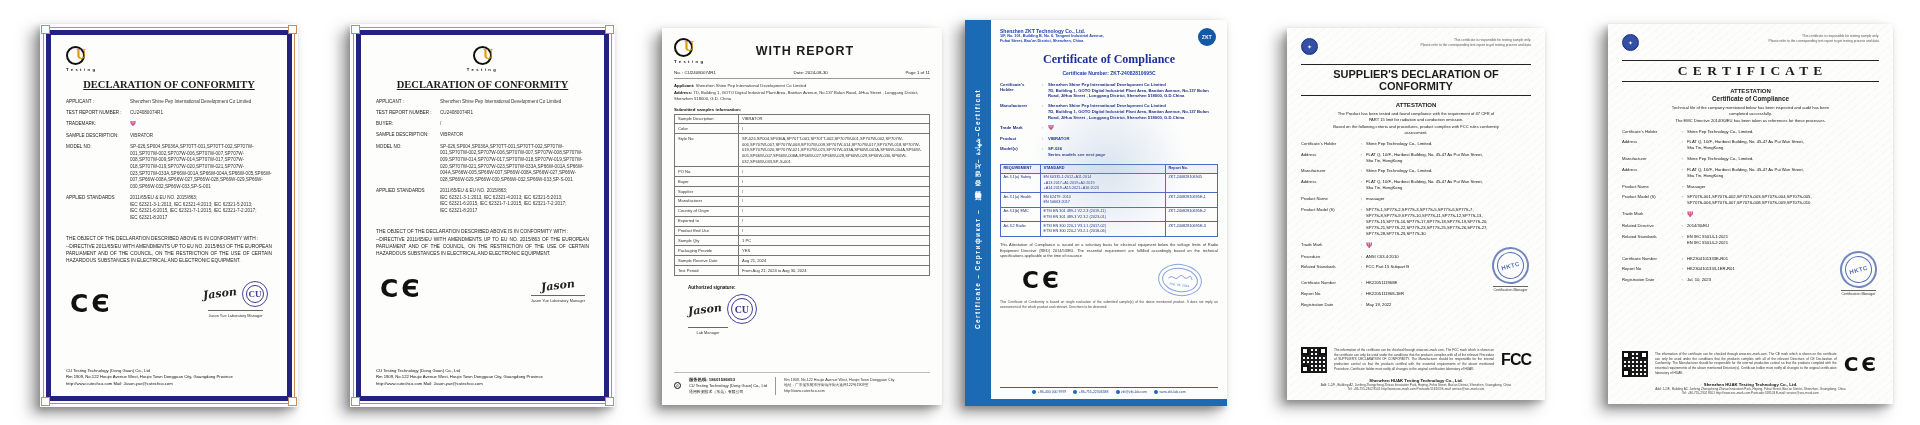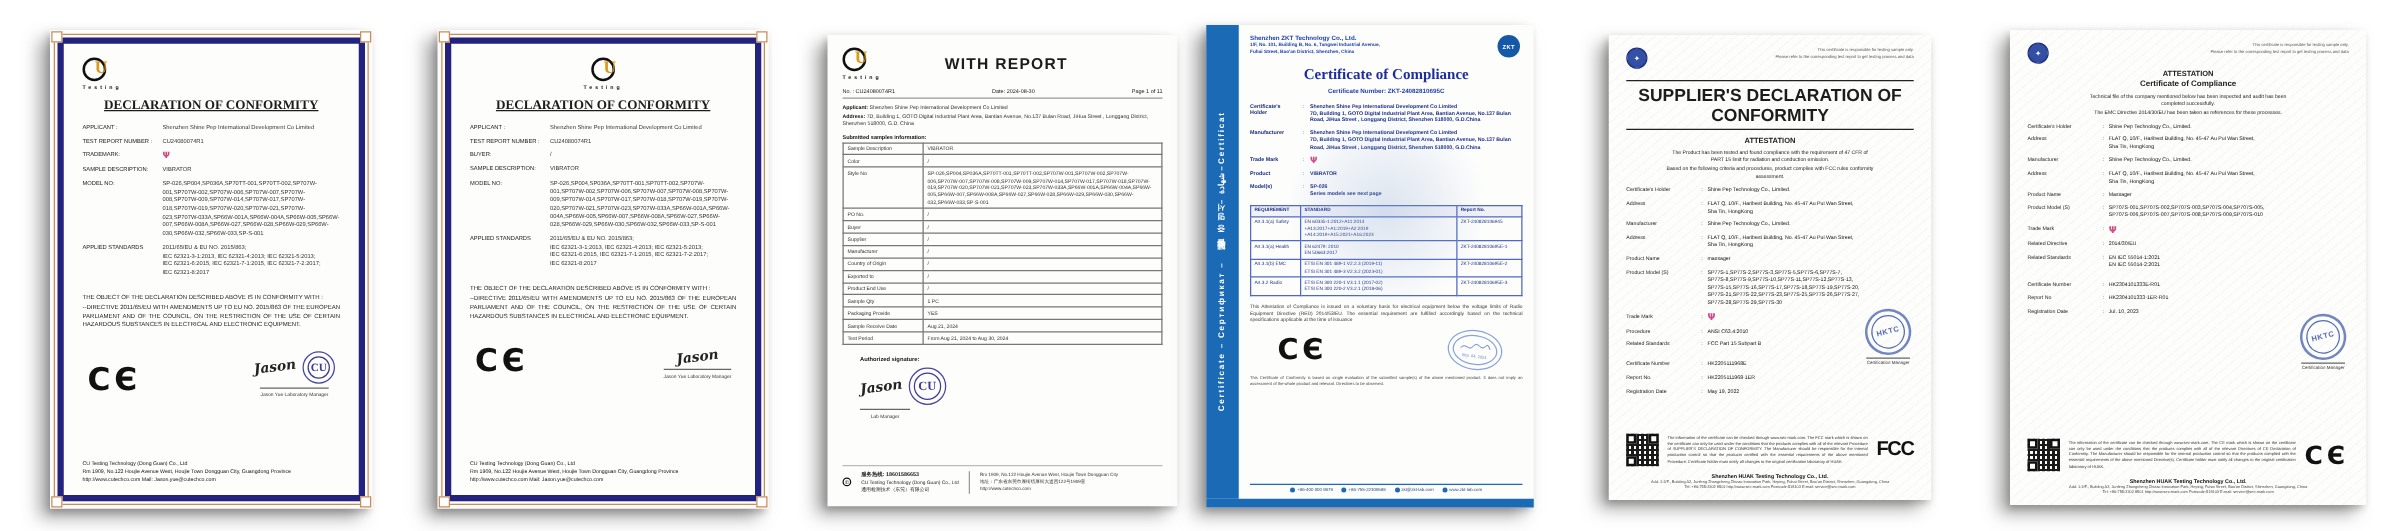--- a/index.html
+++ b/index.html
@@ -97,21 +97,21 @@
 .zkt-fine{font-size:3.3px;color:#444;line-height:1.45;text-align:justify;}
 .zkt-footer{margin-top:auto;display:flex;justify-content:center;gap:7px;font-size:3.5px;color:#2b4a77;padding:2.5px 0 2px;border-top:.6px solid #1a6ab5;}
 .zkt-footer .fitem{display:flex;align-items:center;}
 .fico{width:4px;height:4px;border-radius:50%;background:#1a6ab5;display:inline-block;margin-right:1.5px;flex:none;}
 
 
 .doc-hk .content{position:absolute;inset:0;padding:10px 14px 8px;display:flex;flex-direction:column;background-image:repeating-linear-gradient(-40deg,rgba(130,130,130,.045) 0 1px,transparent 1px 6px);}
 .hk-top{display:flex;justify-content:space-between;align-items:flex-start;}
 .huak-logo{width:17px;height:17px;border-radius:50%;background:radial-gradient(circle at 50% 45%,#3350a5 55%,#22388c);border:1px solid #1d2f7d;color:#fff;display:flex;align-items:center;justify-content:center;font-size:6px;flex:none;}
 .hk-note{font-size:3.3px;color:#555;text-align:right;line-height:1.5;white-space:pre-line;}
-.hk-title5{margin-top:9px;text-align:center;font-weight:bold;font-size:14px;border-top:.7px solid #222;border-bottom:.7px solid #222;padding:3px 0;}
+.hk-title5{margin-top:9px;text-align:center;font-weight:bold;font-size:11px;border-top:.7px solid #222;border-bottom:.7px solid #222;padding:3px 0;}
 .hk-title6{margin-top:9px;text-align:center;font-family:"Liberation Serif",serif;font-weight:bold;font-size:13.5px;letter-spacing:1px;border-top:1px solid #222;border-bottom:1px solid #222;padding:2px 0;}
 .hk-att{text-align:center;font-weight:bold;font-size:6px;margin-top:6px;}
 .hk-sub{text-align:center;font-weight:bold;font-size:6.4px;margin-top:1px;}
 .hk-body{font-size:4.1px;text-align:center;line-height:1.55;margin-top:3px;white-space:pre-line;color:#222;}
 .hrow{display:flex;margin-top:4.6px;}
 .hlbl{width:56px;flex:none;font-size:4.2px;color:#222;}
 .hcol{width:9px;flex:none;font-size:4.2px;text-align:center;color:#222;}
 .hval{flex:1;font-size:4.2px;line-height:1.45;white-space:pre-line;color:#111;}
 .hk-gap{height:5px;}
 .hk-stamp-wrap{position:absolute;right:16px;bottom:108px;display:flex;flex-direction:column;align-items:center;z-index:4;}
@@ -622,20 +622,21 @@
   </div>
 </section>
 
 <section class="cert doc-hk" id="c6">
   <div class="content">
     <div class="hk-top">
       <span class="huak-logo">✦</span>
       <div class="hk-note">This certificate is responsible for testing sample only.
 Please refer to the corresponding test report to get testing process and data</div>
     </div>
+    <h1 class="hk-title6">C E R T I F I C A T E</h1>
     <div class="hk-att">ATTESTATION</div>
     <div class="hk-sub">Certificate of Compliance</div>
     <p class="hk-body">Technical file of the company mentioned below has been inspected and audit has been
 completed successfully.
 The EMC Directive 2014/30/EU has been taken as references for these processes.</p>
     <div>
 
         <div class="hrow">
           <span class="hlbl">Certificate's Holder</span>
           <span class="hcol">:</span>

